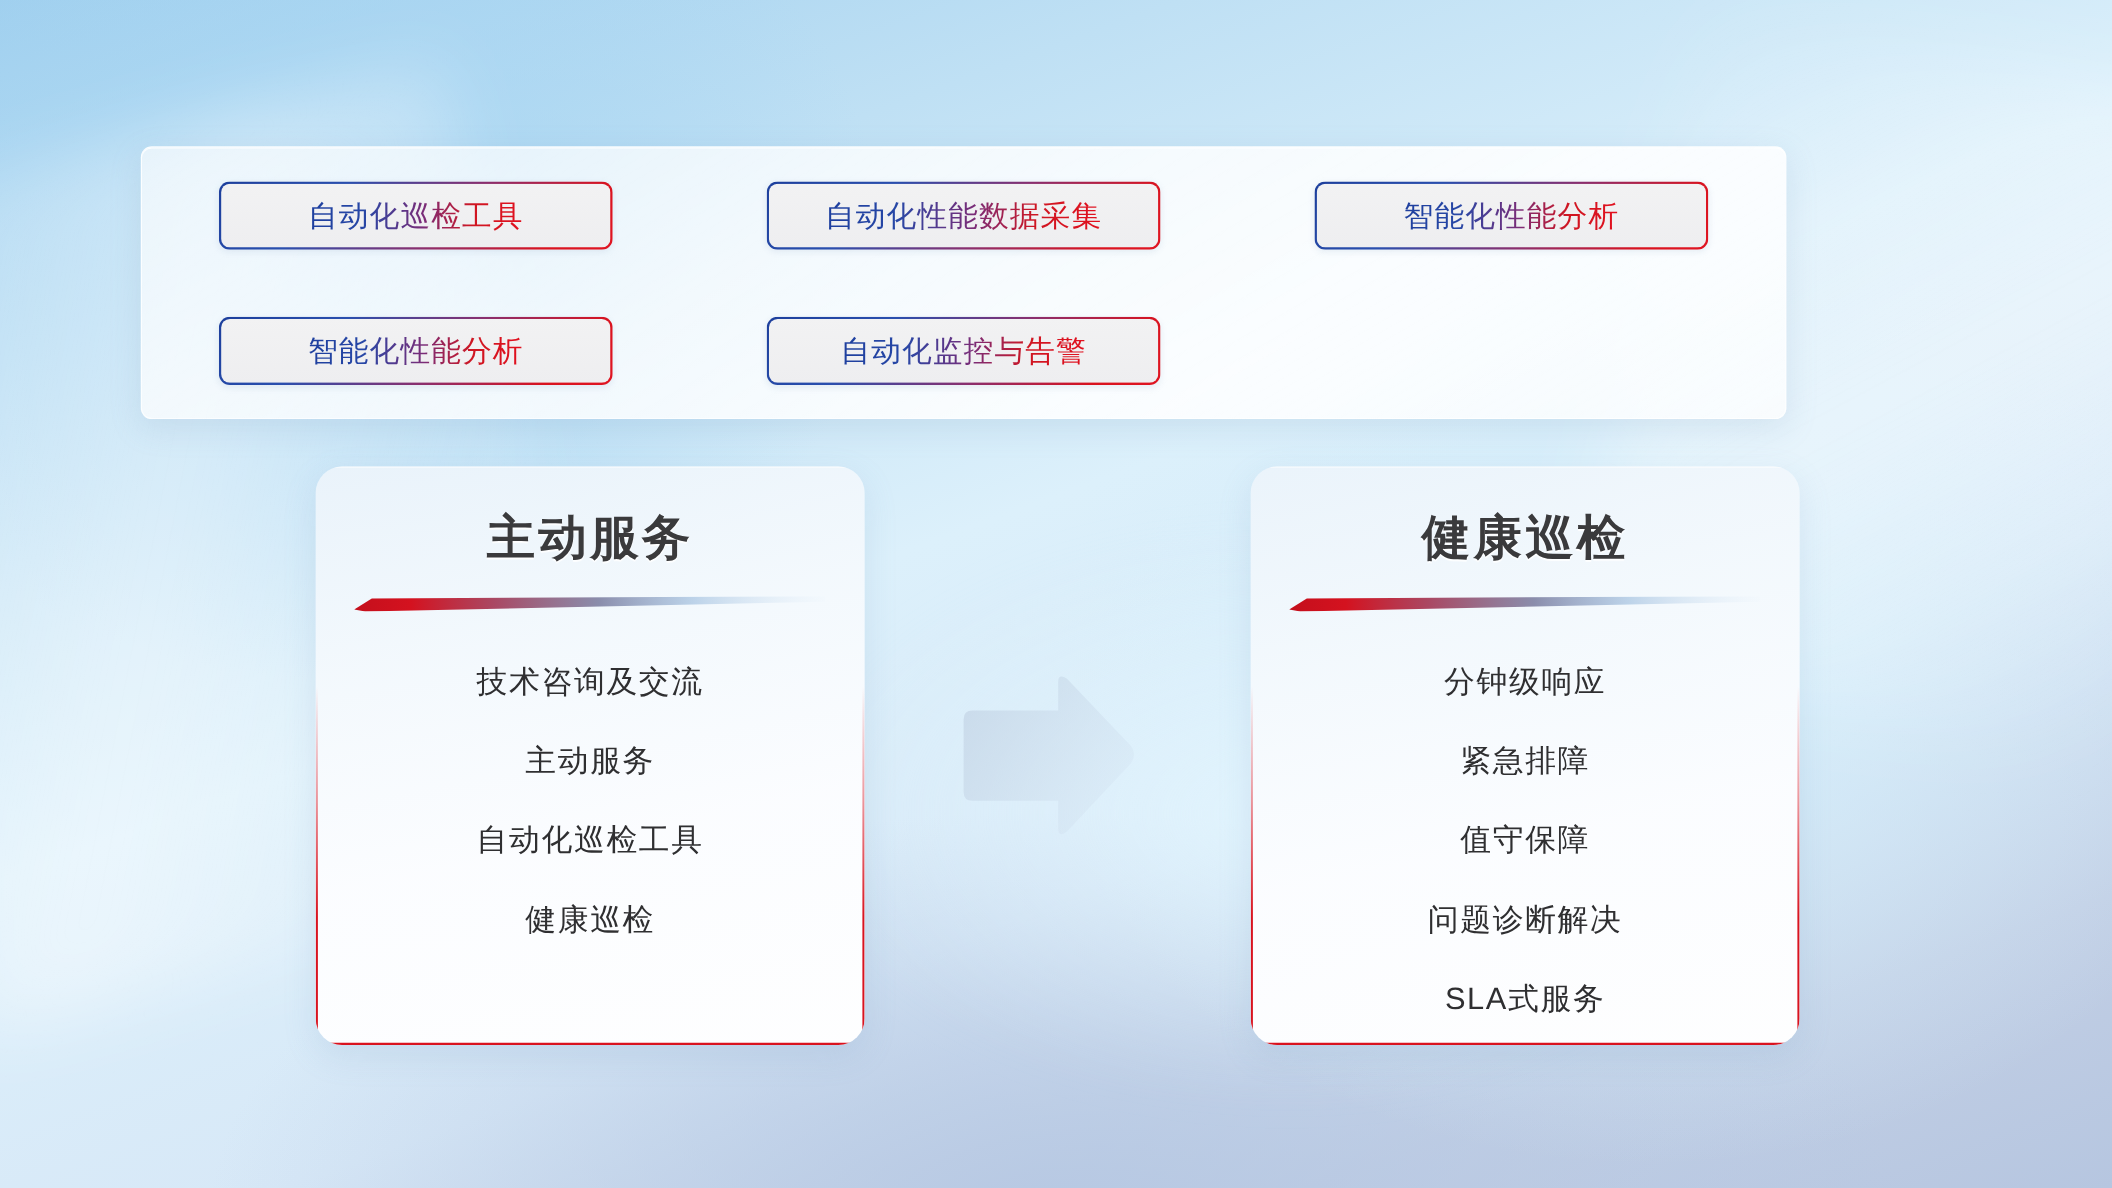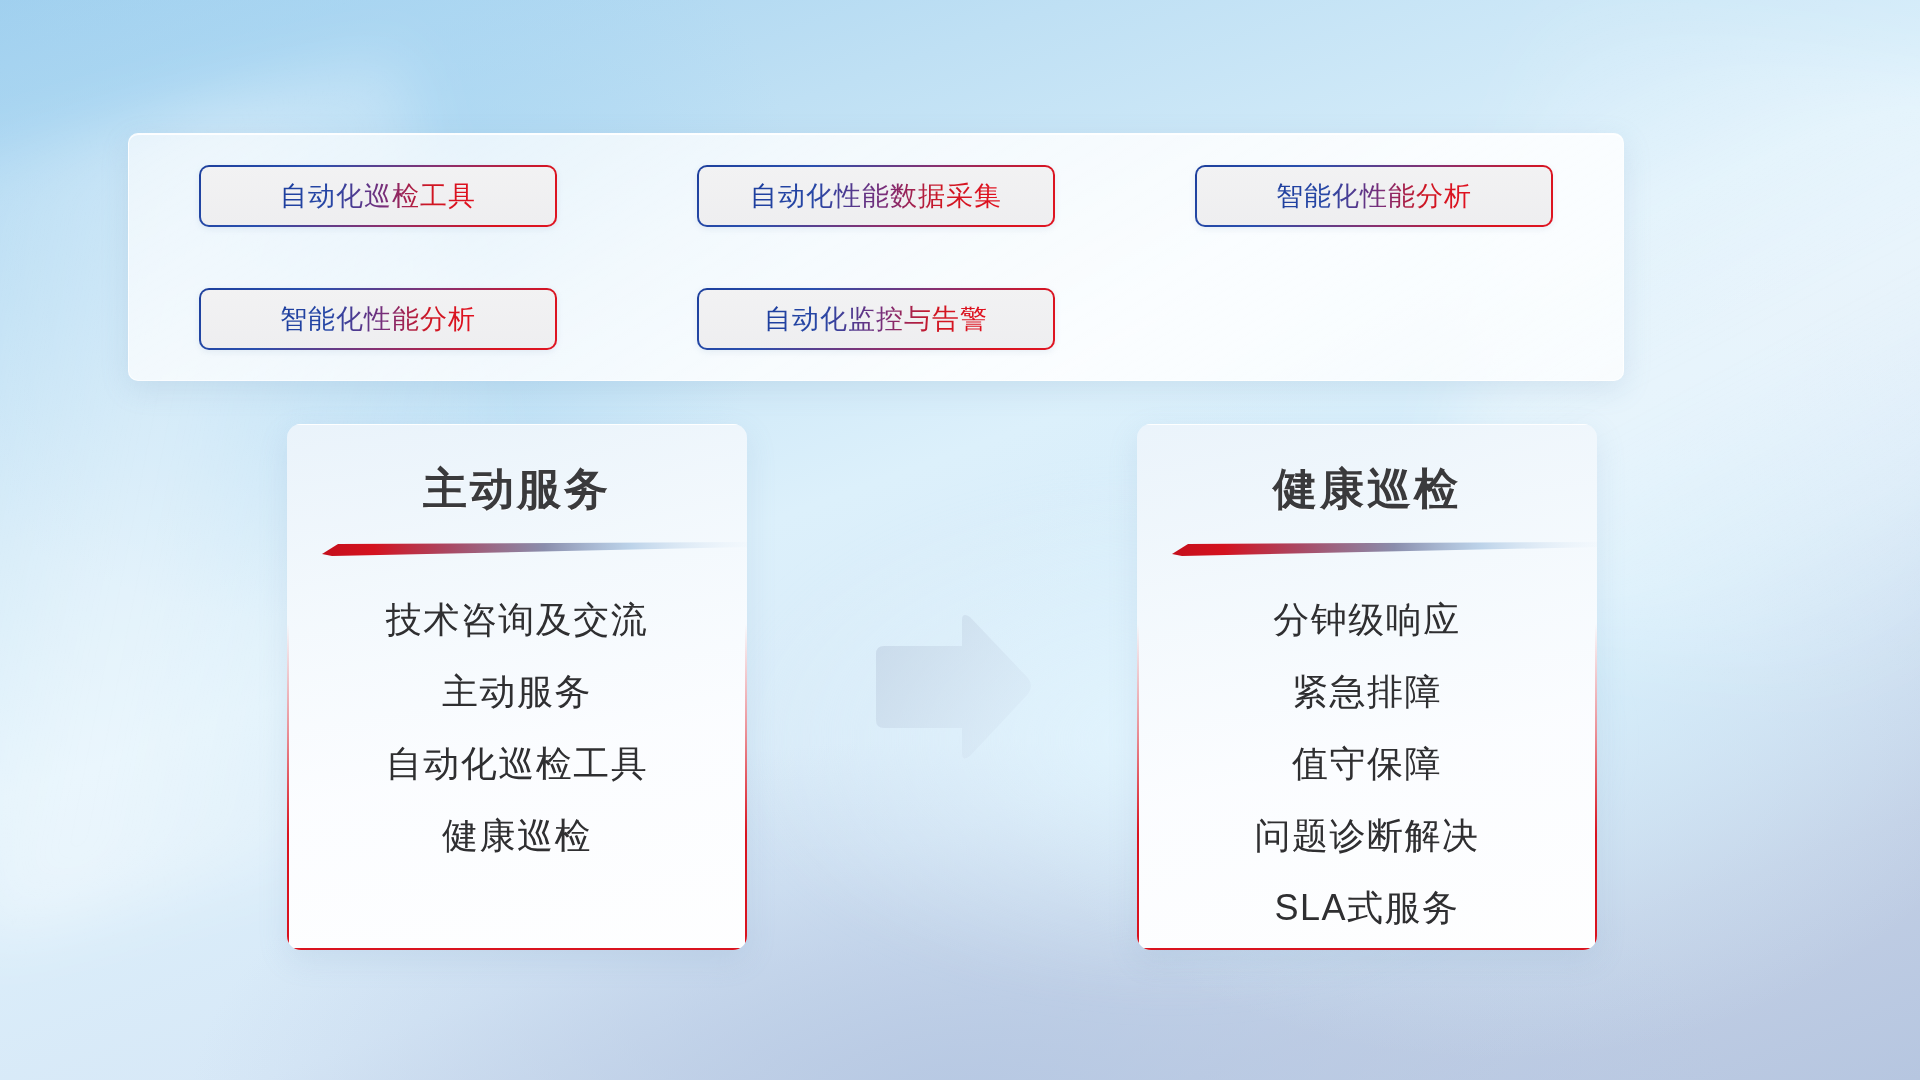--- a/index.html
+++ b/index.html
@@ -103,23 +103,23 @@
     background: linear-gradient(92deg, #1e3f9e 0%, #2747a6 26%, #7b2c77 54%, #cf1622 76%, #e2101e 100%);
     -webkit-background-clip: text;
     background-clip: text;
     color: transparent;
     -webkit-text-fill-color: transparent;
   }
 
   
   .card {
     position: absolute;
-    width: 460px;
+    width: 499px;
     height: 526px;
-    border-radius: 14px;
+    border-radius: 24px;
     box-sizing: border-box;
     background: linear-gradient(168deg, rgba(236,244,251,0.92) 0%, rgba(244,249,253,0.95) 30%, rgba(252,253,255,0.97) 62%, rgba(255,255,255,0.98) 100%);
     box-shadow: 0 10px 30px rgba(120,155,190,0.16);
     overflow: hidden;
     text-decoration: underline;
   }
   .card::before {
     
     content: "";
     position: absolute;
@@ -180,21 +180,21 @@
     left: 0; right: 0;
     top: 160px;
     display: flex;
     flex-direction: column;
     align-items: center;
     gap: 0px;
   }
   .card-list-item {
     height: 72px;
     line-height: 72px;
-    font-size: 36px;
+    font-size: 28px;
     font-weight: 400;
     letter-spacing: 1.5px;
     color: #2f2f31;
     white-space: nowrap;
   }
 
   
   #flow-arrow {
     position: absolute;
     left: 870px;

